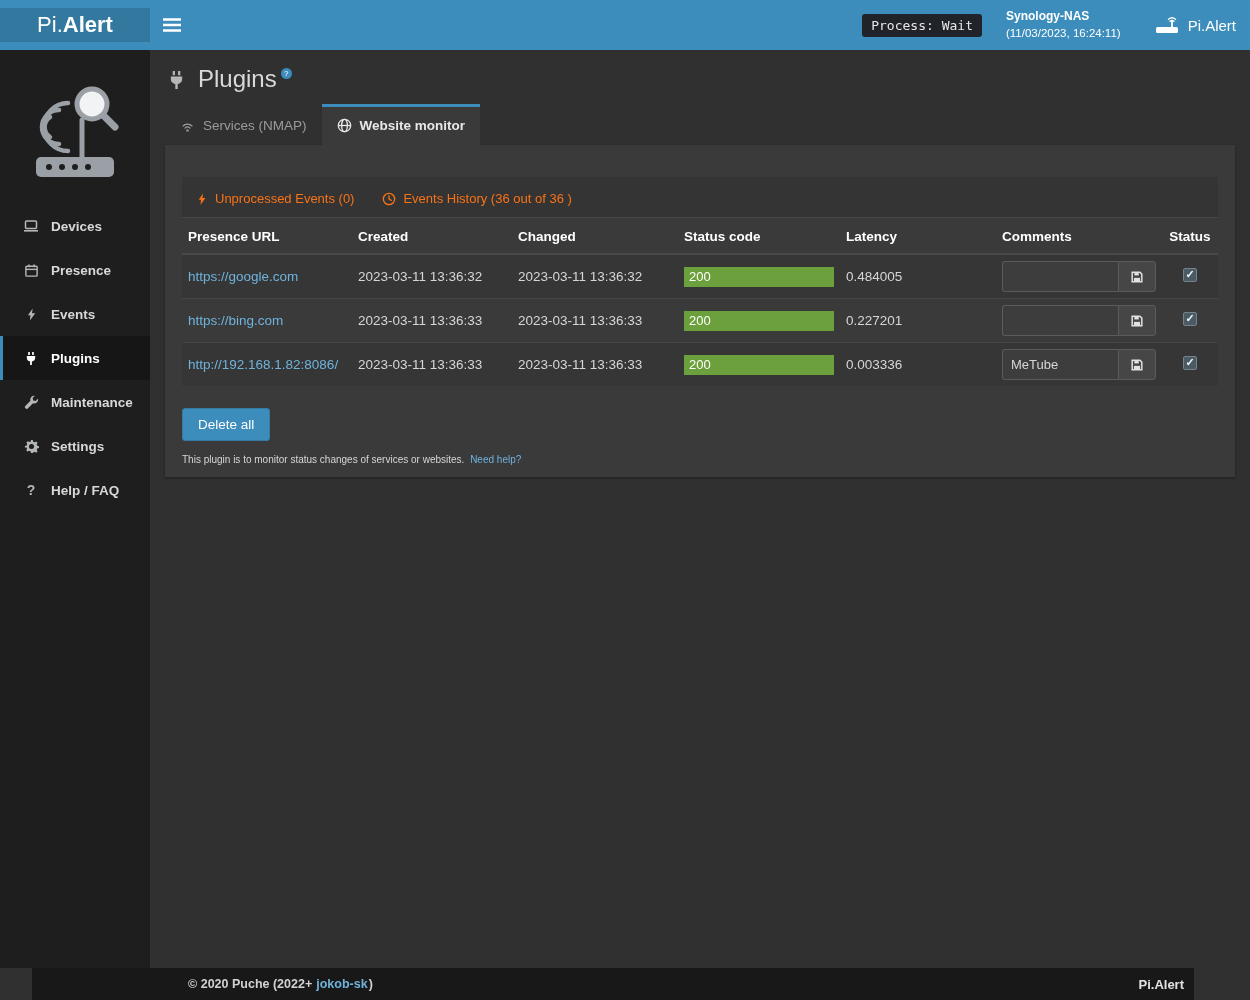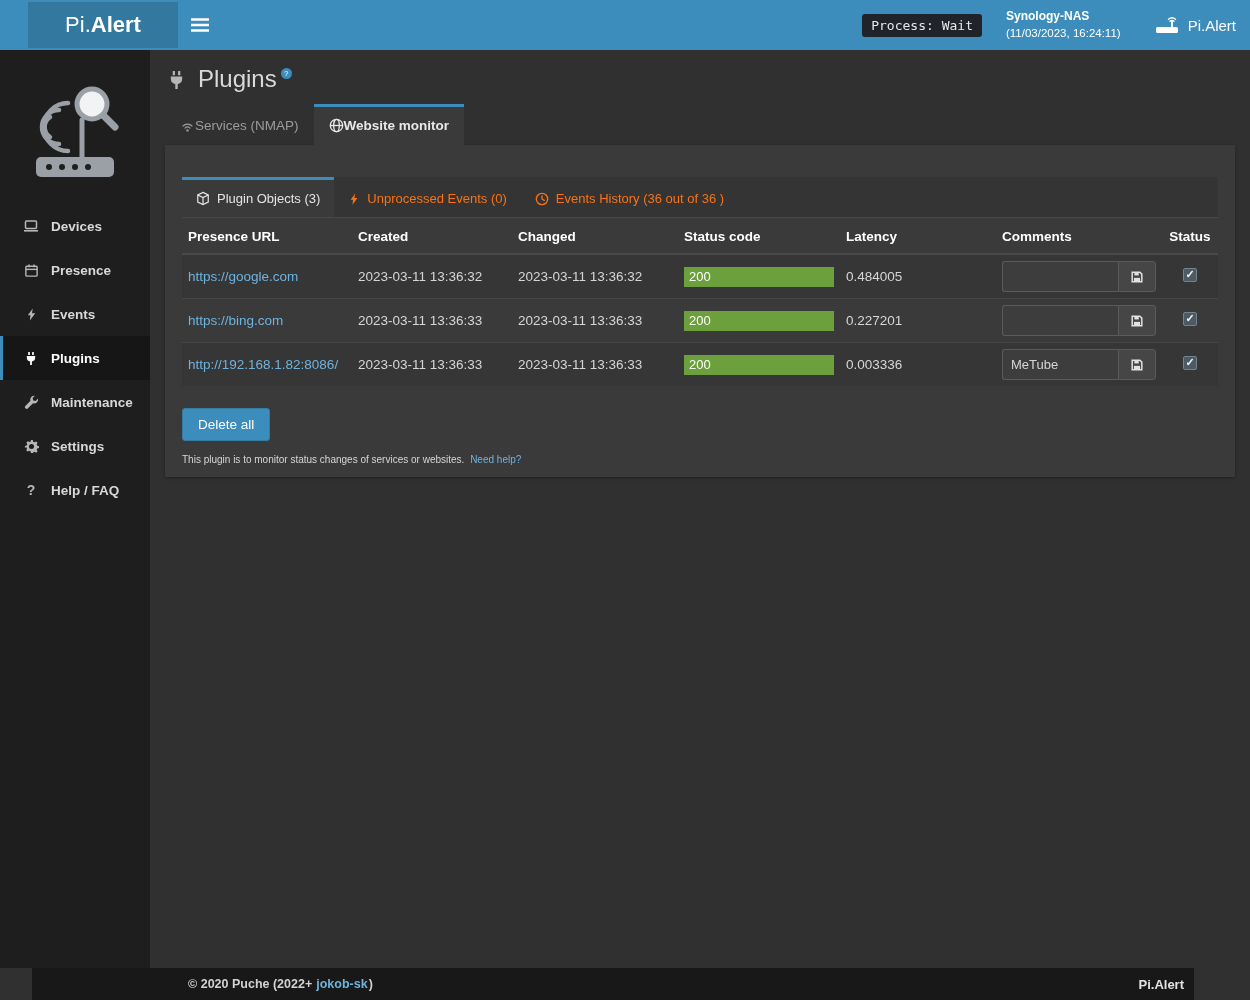--- a/index.html
+++ b/index.html
@@ -3,21 +3,21 @@
 <meta charset="utf-8">
 <style>
   * { box-sizing:border-box; margin:0; padding:0; }
   html,body { width:1250px; height:1000px; }
   body { font-family:"Liberation Sans",sans-serif; background:#303030; position:relative; overflow:hidden; }
   svg { display:block; }
   a { color:#6fb3dd; text-decoration:none; }
 
   
   .topbar { position:absolute; top:0; left:0; width:1250px; height:50px; background:#3c8dbc; display:flex; align-items:center; z-index:5; }
-  .brand { width:150px; height:46px; background:#33789f; color:#fff; display:flex; align-items:center; justify-content:center; font-size:22px; flex:0 0 150px;margin-left:28px; }
+  .brand { width:150px; height:34px; background:#33789f; color:#fff; display:flex; align-items:center; justify-content:center; font-size:22px; flex:0 0 150px; }
   .brand .light { font-weight:400; }
   .brand .bold { font-weight:700; }
   .hamburger { width:44px; height:50px; display:flex; align-items:center; justify-content:center; cursor:pointer; }
   .topbar-spacer { flex:1; }
   .process-badge { background:#20242a; color:#e8e8e8; font-family:"DejaVu Sans Mono","Liberation Mono",monospace; font-size:13px; padding:4px 9px; border-radius:3px; margin-right:24px; }
   .nas-info { color:#fff; font-size:11.5px; line-height:1.45; margin-right:20px; }
   .nas-info .name { font-weight:700; font-size:12px; }
   .account { display:flex; align-items:center; gap:9px; color:#fff; font-size:15px; padding:0 14px; height:50px; cursor:pointer; }
 
   
@@ -30,21 +30,21 @@
   .menu-item.active .mi { color:#fff; }
 
   
   .content { position:absolute; left:150px; top:50px; width:1100px; height:918px; background:#303030; padding:8px 15px 0; }
   .page-title { display:flex; align-items:flex-start; gap:12px; padding:8px 2px 12px; }
   .page-title h1 { font-size:24px; font-weight:400; color:#d9d9d9; line-height:1.1; }
   .title-icon { color:#b4b7b9; margin-top:4px; }
   .help-badge { width:11px; height:11px; background:#3c8dbc; border-radius:50%; color:#fff; font-size:8px; line-height:11px; text-align:center; margin-left:-8px; margin-top:2px; cursor:pointer; }
 
   .outer-tabs { display:flex; }
-  .otab { padding:11px 15px 12px; font-size:13.5px; color:#9b9b9b; display:flex; gap:0; align-items:center; border-top:3px solid transparent; cursor:pointer; }
+  .otab { padding:11px 15px 12px; font-size:13.5px; color:#9b9b9b; display:flex; gap:8px; align-items:center; border-top:3px solid transparent; cursor:pointer; }
   .otab.active { background:#3a3a3a; border-top-color:#3c8dbc; color:#e8e8e8; font-weight:700; }
   .otab .ti { display:flex; }
 
   .panel { background:#3a3a3a; height:332px; padding:32px 17px 18px; box-shadow:0 1px 3px rgba(0,0,0,.35); }
 
   .inner-tabs { display:flex; border-bottom:1px solid #484848; background:#343434; }
   .itab { padding:11px 14px; font-size:13px; color:#f97316; display:flex; gap:7px; align-items:center; border-top:3px solid transparent; cursor:pointer; }
   .itab.active { background:#3a3a3a; border-top-color:#3c8dbc; color:#e4e4e4; }
   .itab .ti { display:flex; }
 
@@ -217,29 +217,20 @@
               <path d="M1.4 8h13.2"></path>
             </g>
           </svg>
       </span>
       <span>Website monitor</span>
     </div>
   </div>
 
   <div class="panel">
     <div class="inner-tabs">
-      <div class="itab active">
-        <span class="ti">
-          <svg width="14" height="15" viewBox="0 0 16 16">
-              <path d="M8 1l6 3v8l-6 3-6-3V4z" fill="none" stroke="currentColor" stroke-width="1.4"></path>
-              <path d="M2 4l6 3 6-3M8 7v8" fill="none" stroke="currentColor" stroke-width="1.4"></path>
-            </svg>
-        </span>
-        <span>Plugin Objects (3)</span>
-      </div>
       <div class="itab">
         <span class="ti">
           <svg width="12" height="14" viewBox="0 0 16 16">
               <path d="M9.5 0.5 3.5 9h3.2L6 15.5 12.6 6.5H8.6z" fill="currentColor"></path>
             </svg>
         </span>
         <span>Unprocessed Events (0)</span>
       </div>
       <div class="itab">
         <span class="ti">

